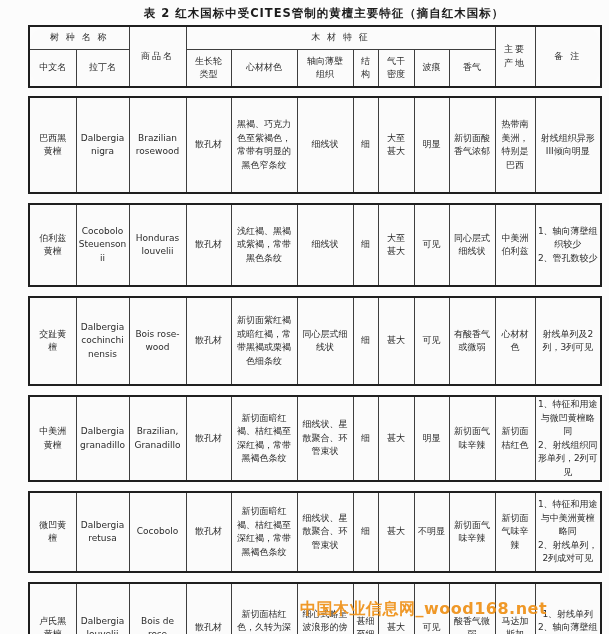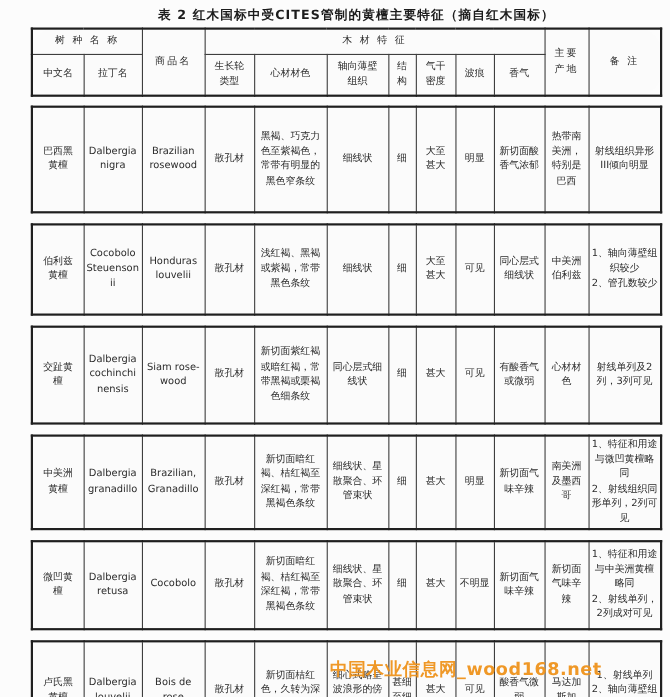--- a/index.html
+++ b/index.html
@@ -192,21 +192,21 @@
       <col style="width:35px">
     <col style="width:46px">
       <col style="width:40px">
       <col style="width:66px">
   </colgroup>
   <tbody>
       <tr class="r3">
     <td>交趾黄
 檀</td>
     <td class="latin">Dalbergia cochinchinensis</td>
-    <td class="latin">Siam rose-wood</td>
+    <td class="latin">Bois rose-wood</td>
     <td>散孔材</td>
     <td>新切面紫红褐或暗红褐，常带黑褐或栗褐色细条纹</td>
     <td>同心层式细线状</td>
     <td>细</td>
     <td>甚大</td>
     <td>可见</td>
     <td>有酸香气或微弱</td>
     <td>心材材色</td>
     <td>射线单列及2列，3列可见</td>
   </tr>
@@ -234,21 +234,21 @@
 黄檀</td>
     <td class="latin">Dalbergia granadillo</td>
     <td class="latin">Brazilian, Granadillo</td>
     <td>散孔材</td>
     <td>新切面暗红褐、桔红褐至深红褐，常带黑褐色条纹</td>
     <td>细线状、星散聚合、环管束状</td>
     <td>细</td>
     <td>甚大</td>
     <td>明显</td>
     <td>新切面气味辛辣</td>
-    <td>南美洲及墨西哥</td>
+    <td>新切面桔红色</td>
     <td>1、特征和用途与微凹黄檀略同
 2、射线组织同形单列，2列可见</td>
   </tr>
 </tbody>
   </table>
 
 <table class="blk">
   <colgroup>
     <col style="width:47px">
       <col style="width:53px">

